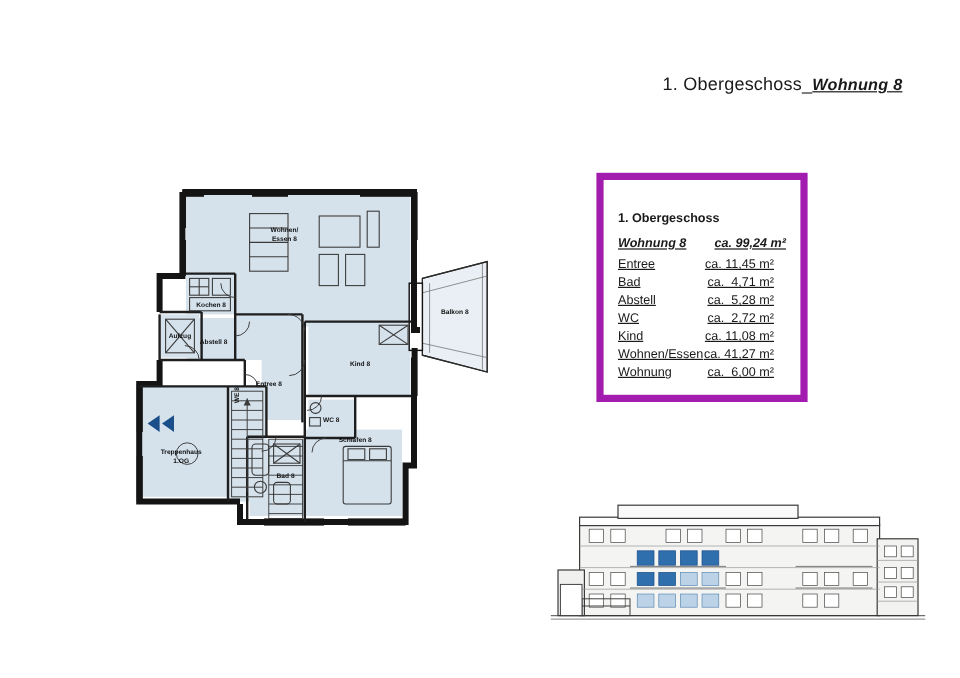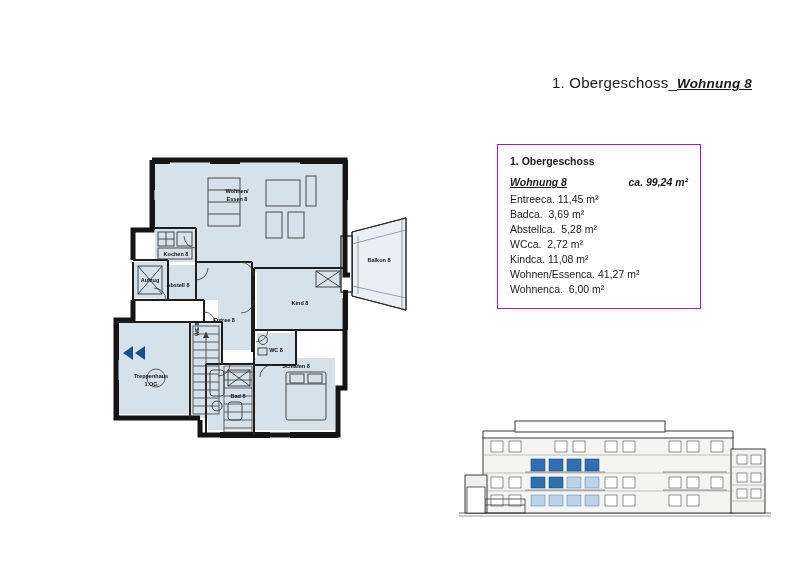--- a/index.html
+++ b/index.html
@@ -19,65 +19,67 @@
     position: absolute;
     left: 0; top: 0;
     width: 800px; height: 565px;
     background: #fff;
   }
 
   
   .doc-title {
     position: absolute;
     right: 48px;
-    top: 74px;
+    top: 62px;
     font-size: 15px;
     white-space: nowrap;
     letter-spacing: .2px;
   }
   .doc-title .unit {
     font-style: italic;
     font-weight: bold;
     font-size: 13.5px;
     text-decoration: underline;
   }
 
   
   .legend {
     position: absolute;
     left: 497px;
     top: 144px;
-    width: 204px;
-    border: 1px solid #a21caf;
+    width: 176px;
+    border: 6px solid #a21caf;
     background: #fff;
-    padding: 8px 10px 10px 10px;
+    padding: 24px 10px 10px 10px;
     box-sizing: border-box;
     font-size: 10.5px;
   }
   .legend-title {
     font-size: 10.5px;
     font-weight: bold;
     margin: 2px 0 9px 2px;
   }
   .legend-head {
     display: flex;
     justify-content: space-between;
     align-items: baseline;
     margin: 0 2px 5px 2px;
     font-weight: bold;
     font-style: italic;
     font-size: 10.5px;
   }
   .legend-head .lh-name { text-decoration: underline; }
-  .legend-head .lh-val { white-space: nowrap; }
+  .legend-head .lh-val { white-space: nowrap; text-decoration: underline; }
   .legend-row {
     display: flex;
+    justify-content: space-between;
     align-items: baseline;
     margin: 0 12px 3px 2px;
     font-size: 10.5px;
+    text-decoration: underline;
   }
   .legend-row .lr-val {
     white-space: pre;
     font-variant-numeric: tabular-nums;
   }
 
   
   .plan {
     position: absolute;
     left: 100px;
@@ -112,40 +114,40 @@
       <span class="lh-name">Wohnung 8</span>
       <span class="lh-val">ca. 99,24 m²</span>
     </div>
 
     <div class="legend-row">
       <span class="lr-name">Entree</span>
       <span class="lr-val">ca. 11,45 m²</span>
     </div>
     <div class="legend-row">
       <span class="lr-name">Bad</span>
-      <span class="lr-val">ca.  3,69 m²</span>
+      <span class="lr-val">ca.  4,71 m²</span>
     </div>
     <div class="legend-row">
       <span class="lr-name">Abstell</span>
       <span class="lr-val">ca.  5,28 m²</span>
     </div>
     <div class="legend-row">
       <span class="lr-name">WC</span>
       <span class="lr-val">ca.  2,72 m²</span>
     </div>
     <div class="legend-row">
       <span class="lr-name">Kind</span>
       <span class="lr-val">ca. 11,08 m²</span>
     </div>
     <div class="legend-row">
       <span class="lr-name">Wohnen/Essen</span>
       <span class="lr-val">ca. 41,27 m²</span>
     </div>
     <div class="legend-row">
-      <span class="lr-name">Wohnen</span>
+      <span class="lr-name">Wohnung</span>
       <span class="lr-val">ca.  6,00 m²</span>
     </div>
   </div>
 
   <div class="plan">
     <svg width="330" height="320" viewBox="0 0 330 320" xmlns="http://www.w3.org/2000/svg">
       <g>
 
         <g fill="#d5e2ec" stroke="none">
 

